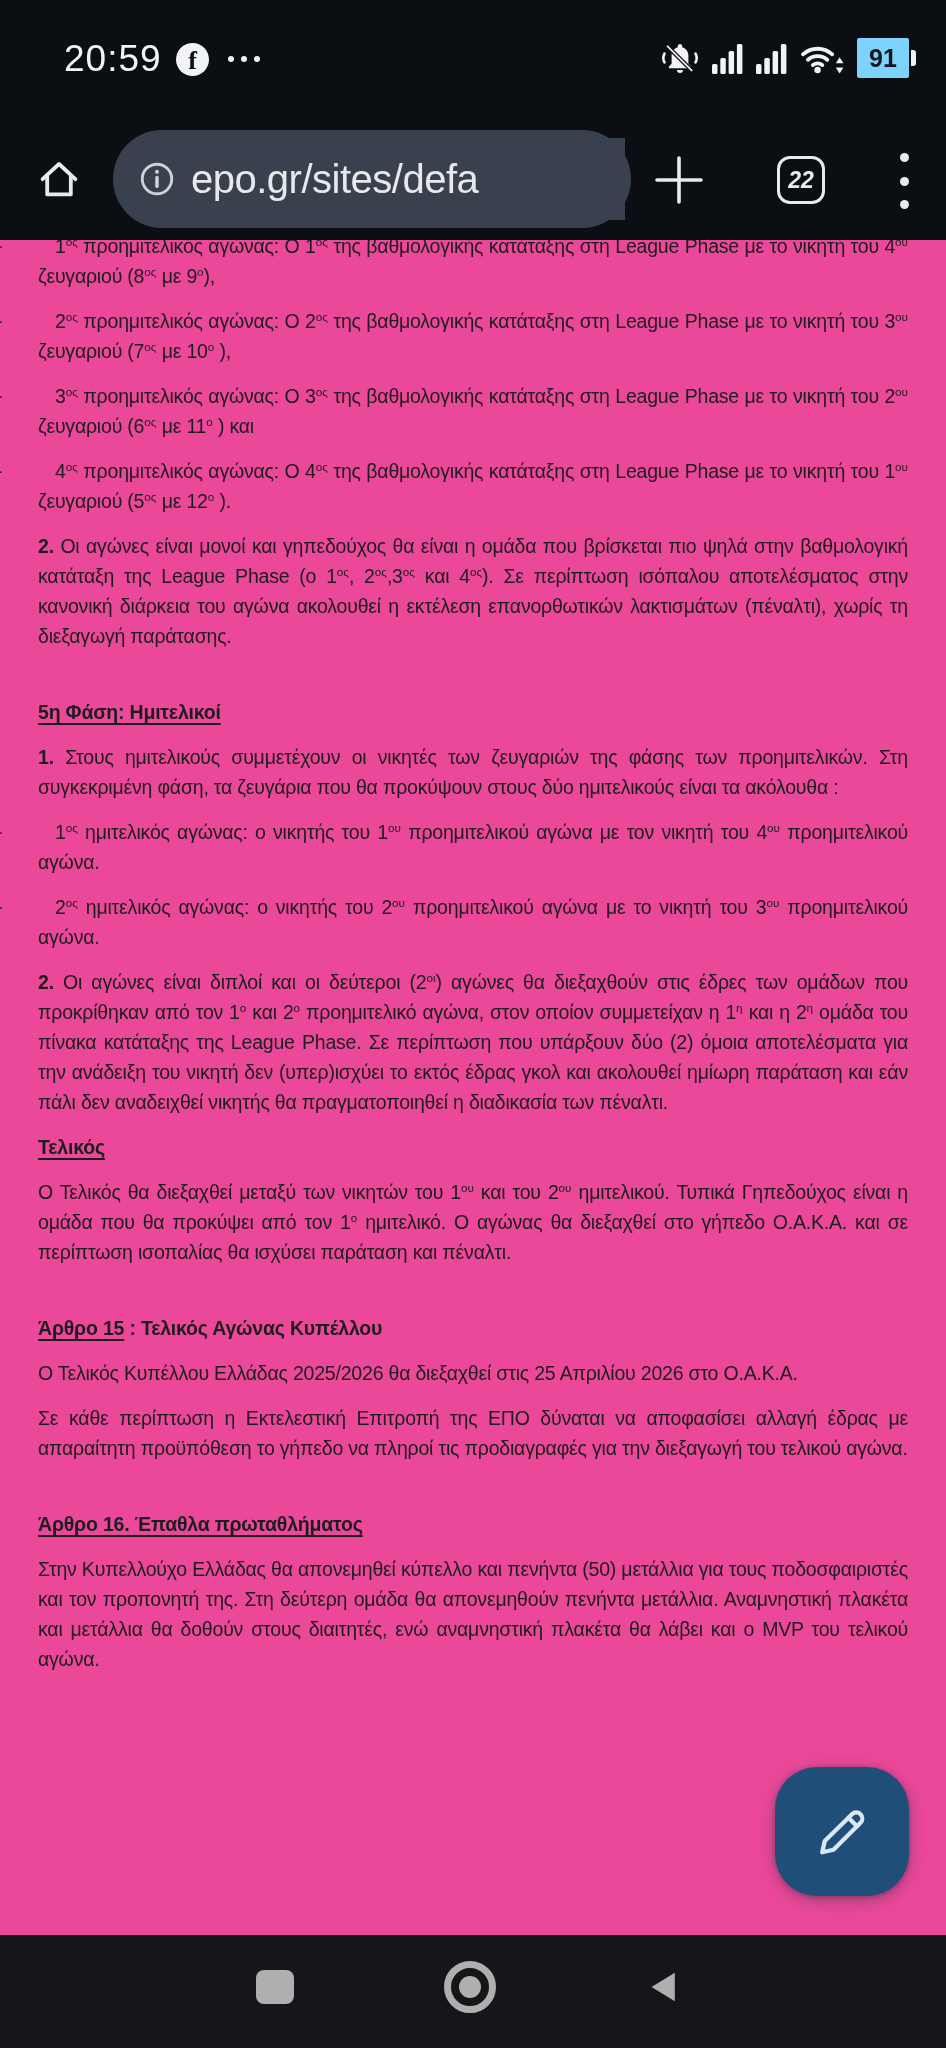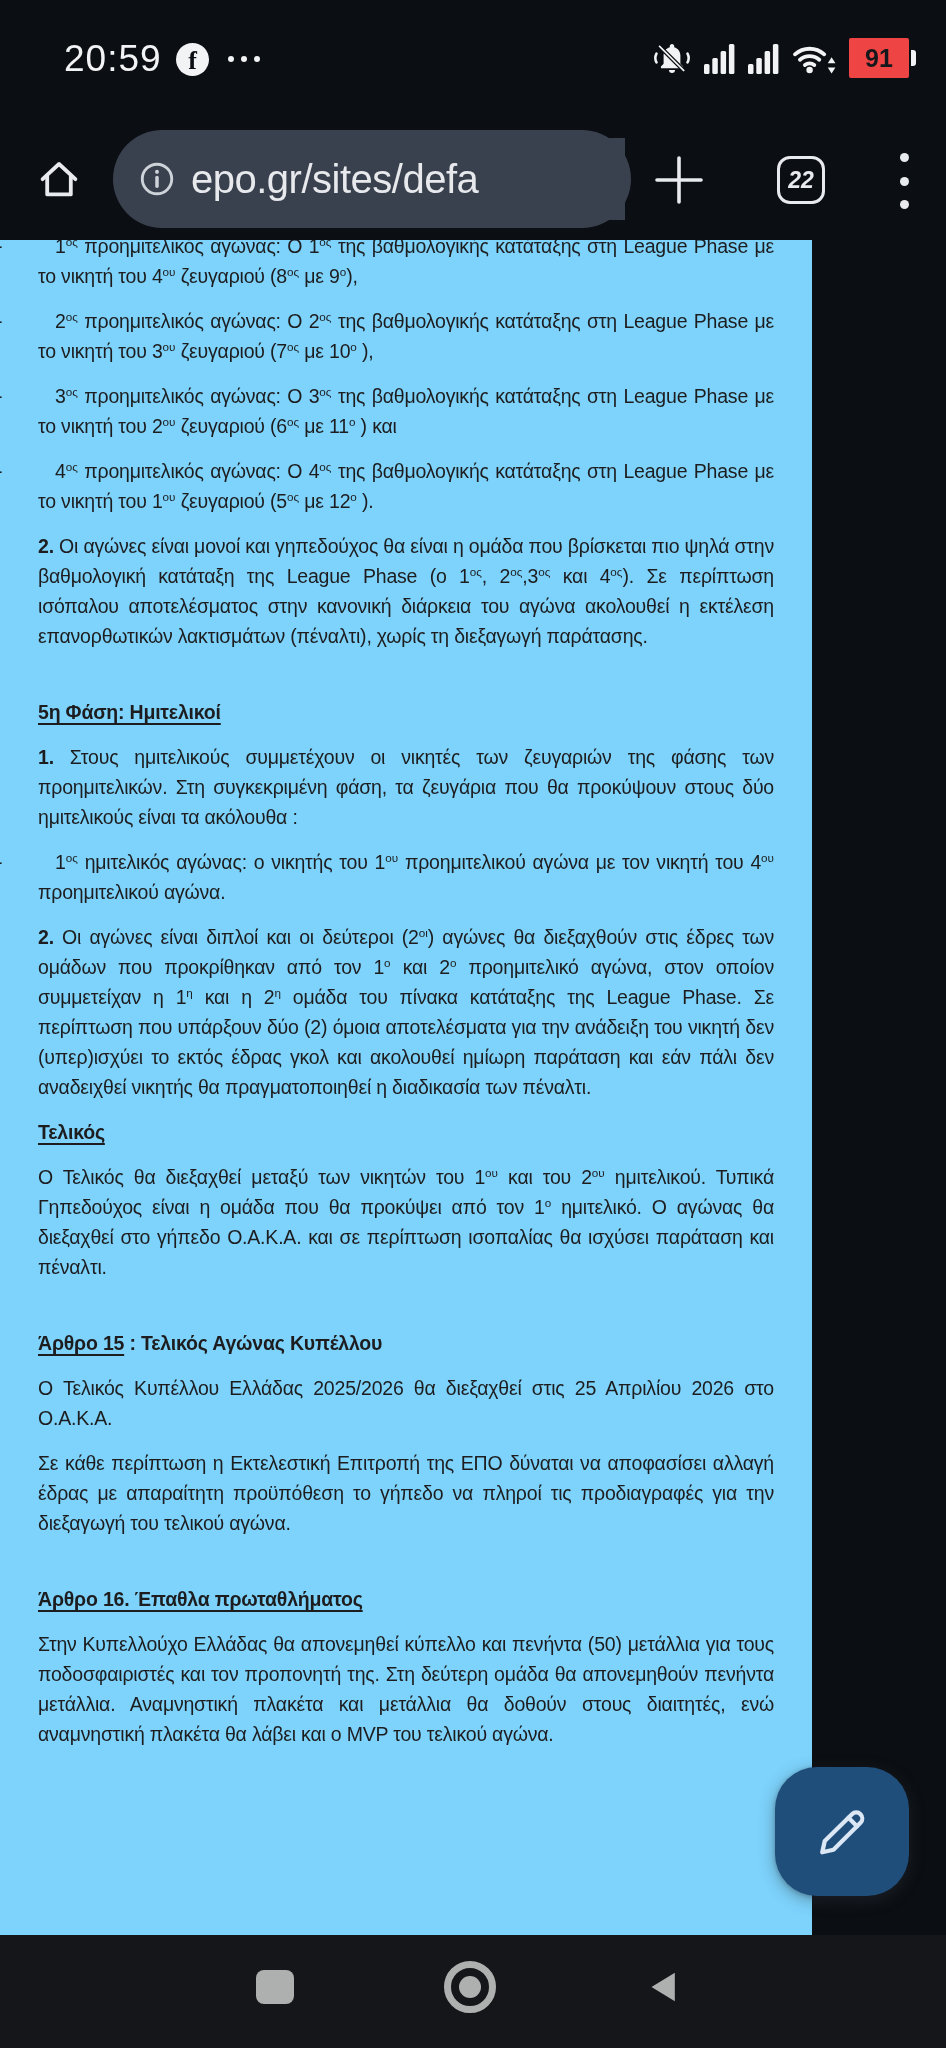--- a/index.html
+++ b/index.html
@@ -12,39 +12,39 @@
   
   .header{position:absolute;left:0;top:0;width:946px;height:240px;background:#0b0e12;z-index:5;}
   .time{position:absolute;left:64px;top:38px;font-size:37px;font-weight:400;color:#f2f3f5;letter-spacing:1px;}
   .fb-badge{position:absolute;left:176px;top:43px;width:33px;height:33px;border-radius:50%;background:#f2f3f5;
     display:flex;align-items:center;justify-content:center;}
   .fb-badge span{font-family:"Liberation Serif",serif;font-weight:700;font-size:26px;color:#0b0e12;margin-top:3px;}
   .notif-dots{position:absolute;left:228px;top:56px;display:flex;gap:7px;}
   .notif-dots i{width:6px;height:6px;border-radius:50%;background:#f2f3f5;}
   .status-right{position:absolute;right:30px;top:36px;height:44px;display:flex;align-items:center;gap:13px;}
   .battery{display:flex;align-items:center;}
-  .battery .cell{width:60px;height:40px;background:#ef4444;border-radius:2px;display:flex;align-items:center;justify-content:center;
+  .battery .cell{width:52px;height:40px;background:#7dd3fc;border-radius:2px;display:flex;align-items:center;justify-content:center;
     font-size:25px;font-weight:700;color:#14171b;}
   .battery .nub{width:5px;height:16px;background:#f2f3f5;border-radius:0 3px 3px 0;margin-left:2px;}
   
   .home-btn{position:absolute;left:34px;top:156px;width:50px;height:48px;}
   .omnibox{position:absolute;left:113px;top:130px;width:518px;height:98px;border-radius:49px;background:#3a414e;}
   .omnibox .info{position:absolute;left:25px;top:30px;width:38px;height:38px;}
   .url-wrap{position:absolute;left:78px;right:8px;top:0;height:98px;display:flex;align-items:center;overflow:hidden;}
   .url{font-size:40px;color:#e7e9ec;letter-spacing:-0.5px;white-space:nowrap;text-align:center;}
   .url-fade{position:absolute;right:6px;top:8px;bottom:8px;width:58px;
     background:linear-gradient(to right,rgba(58,65,78,0),#3a414e 80%);}
   .plus-btn{position:absolute;left:652px;top:153px;width:54px;height:54px;}
   .tab-btn{position:absolute;left:777px;top:156px;width:48px;height:48px;border:3.5px solid #e8eaed;border-radius:13px;
     display:flex;align-items:center;justify-content:center;box-sizing:border-box;font-style:italic;}
   .tab-btn span{font-size:23px;font-weight:700;color:#e8eaed;}
   .kebab{position:absolute;left:898px;top:153px;width:12px;height:56px;display:flex;flex-direction:column;justify-content:space-between;align-items:center;}
   .kebab i{width:9px;height:9px;border-radius:50%;background:#e8eaed;}
   
-  .page{position:absolute;left:0;top:240px;width:812px;height:1695px;background:#7dd3fc;overflow:hidden;}
+  .page{position:absolute;left:0;top:240px;width:946px;height:1695px;background:#ec4899;overflow:hidden;}
   .doc{padding:0 38px;color:#1d1d1f;font-size:19.5px;line-height:30px;letter-spacing:-0.2px;text-align:justify;}
   .doc p,.doc h2{margin:15px 0;font-size:19.5px;}
   .doc .bullet{text-indent:17px;position:relative;}
   .doc .bullet::before{content:"-";position:absolute;left:-42px;top:0;text-indent:0;}
   .doc .clipped{margin-top:-9px;}
   .doc h2.heading{font-weight:700;margin:46px 0 13px;text-align:left;}
   .doc h2.tight{margin-top:14px;}
   .doc u{text-decoration-thickness:2px;text-underline-offset:4px;}
   .doc sup{font-size:60%;line-height:0;vertical-align:super;letter-spacing:0;}
   
@@ -162,20 +162,21 @@
 <div class="page">
   <div class="doc">
       <p class="bullet clipped">1<sup>ος</sup> προημιτελικός αγώνας: Ο 1<sup>ος</sup> της βαθμολογικής κατάταξης στη League Phase με το νικητή του 4<sup>ου</sup> ζευγαριού (8<sup>ος</sup> με 9<sup>ο</sup>),</p>
       <p class="bullet">2<sup>ος</sup> προημιτελικός αγώνας: Ο 2<sup>ος</sup> της βαθμολογικής κατάταξης στη League Phase με το νικητή του 3<sup>ου</sup> ζευγαριού (7<sup>ος</sup> με 10<sup>ο</sup> ),</p>
       <p class="bullet">3<sup>ος</sup> προημιτελικός αγώνας: Ο 3<sup>ος</sup> της βαθμολογικής κατάταξης στη League Phase με το νικητή του 2<sup>ου</sup> ζευγαριού (6<sup>ος</sup> με 11<sup>ο</sup> ) και</p>
       <p class="bullet">4<sup>ος</sup> προημιτελικός αγώνας: Ο 4<sup>ος</sup> της βαθμολογικής κατάταξης στη League Phase με το νικητή του 1<sup>ου</sup> ζευγαριού (5<sup>ος</sup> με 12<sup>ο</sup> ).</p>
       <p class="para"><b>2.</b> Οι αγώνες είναι μονοί και γηπεδούχος θα είναι η ομάδα που βρίσκεται πιο ψηλά στην βαθμολογική κατάταξη της League Phase (ο 1<sup>ος</sup>, 2<sup>ος</sup>,3<sup>ος</sup> και 4<sup>ος</sup>). Σε περίπτωση ισόπαλου αποτελέσματος στην κανονική διάρκεια του αγώνα ακολουθεί η εκτέλεση επανορθωτικών λακτισμάτων (πέναλτι), χωρίς τη διεξαγωγή παράτασης.</p>
       <h2 class="heading"><u>5η Φάση: Ημιτελικοί</u></h2>
       <p class="para"><b>1.</b> Στους ημιτελικούς συμμετέχουν οι νικητές των ζευγαριών της φάσης των προημιτελικών. Στη συγκεκριμένη φάση, τα ζευγάρια που θα προκύψουν στους δύο ημιτελικούς είναι τα ακόλουθα :</p>
       <p class="bullet">1<sup>ος</sup> ημιτελικός αγώνας: ο νικητής του 1<sup>ου</sup> προημιτελικού αγώνα με τον νικητή του 4<sup>ου</sup> προημιτελικού αγώνα.</p>
+      <p class="bullet">2<sup>ος</sup> ημιτελικός αγώνας: ο νικητής του 2<sup>ου</sup> προημιτελικού αγώνα με το νικητή του 3<sup>ου</sup> προημιτελικού αγώνα.</p>
       <p class="para"><b>2.</b> Οι αγώνες είναι διπλοί και οι δεύτεροι (2<sup>οι</sup>) αγώνες θα διεξαχθούν στις έδρες των ομάδων που προκρίθηκαν από τον 1<sup>ο</sup> και 2<sup>ο</sup> προημιτελικό αγώνα, στον οποίον συμμετείχαν η 1<sup>η</sup> και η 2<sup>η</sup> ομάδα του πίνακα κατάταξης της League Phase. Σε περίπτωση που υπάρξουν δύο (2) όμοια αποτελέσματα για την ανάδειξη του νικητή δεν (υπερ)ισχύει το εκτός έδρας γκολ και ακολουθεί ημίωρη παράταση και εάν πάλι δεν αναδειχθεί νικητής θα πραγματοποιηθεί η διαδικασία των πέναλτι.</p>
       <h2 class="heading tight"><u>Τελικός</u></h2>
       <p class="para">Ο Τελικός θα διεξαχθεί μεταξύ των νικητών του 1<sup>ου</sup> και του 2<sup>ου</sup> ημιτελικού. Τυπικά Γηπεδούχος είναι η ομάδα που θα προκύψει από τον 1<sup>ο</sup> ημιτελικό. Ο αγώνας θα διεξαχθεί στο γήπεδο Ο.Α.Κ.Α. και σε περίπτωση ισοπαλίας θα ισχύσει παράταση και πέναλτι.</p>
       <h2 class="heading"><u>Άρθρο 15</u> : Τελικός Αγώνας Κυπέλλου</h2>
       <p class="para">Ο Τελικός Κυπέλλου Ελλάδας 2025/2026 θα διεξαχθεί στις 25 Απριλίου 2026 στο Ο.Α.Κ.Α.</p>
       <p class="para">Σε κάθε περίπτωση η Εκτελεστική Επιτροπή της ΕΠΟ δύναται να αποφασίσει αλλαγή έδρας με απαραίτητη προϋπόθεση το γήπεδο να πληροί τις προδιαγραφές για την διεξαγωγή του τελικού αγώνα.</p>
       <h2 class="heading"><u>Άρθρο 16. Έπαθλα πρωταθλήματος</u></h2>
       <p class="para">Στην Κυπελλούχο Ελλάδας θα απονεμηθεί κύπελλο και πενήντα (50) μετάλλια για τους ποδοσφαιριστές και τον προπονητή της. Στη δεύτερη ομάδα θα απονεμηθούν πενήντα μετάλλια. Αναμνηστική πλακέτα και μετάλλια θα δοθούν στους διαιτητές, ενώ αναμνηστική πλακέτα θα λάβει και ο MVP του τελικού αγώνα.</p>
     </div>
 </div>

